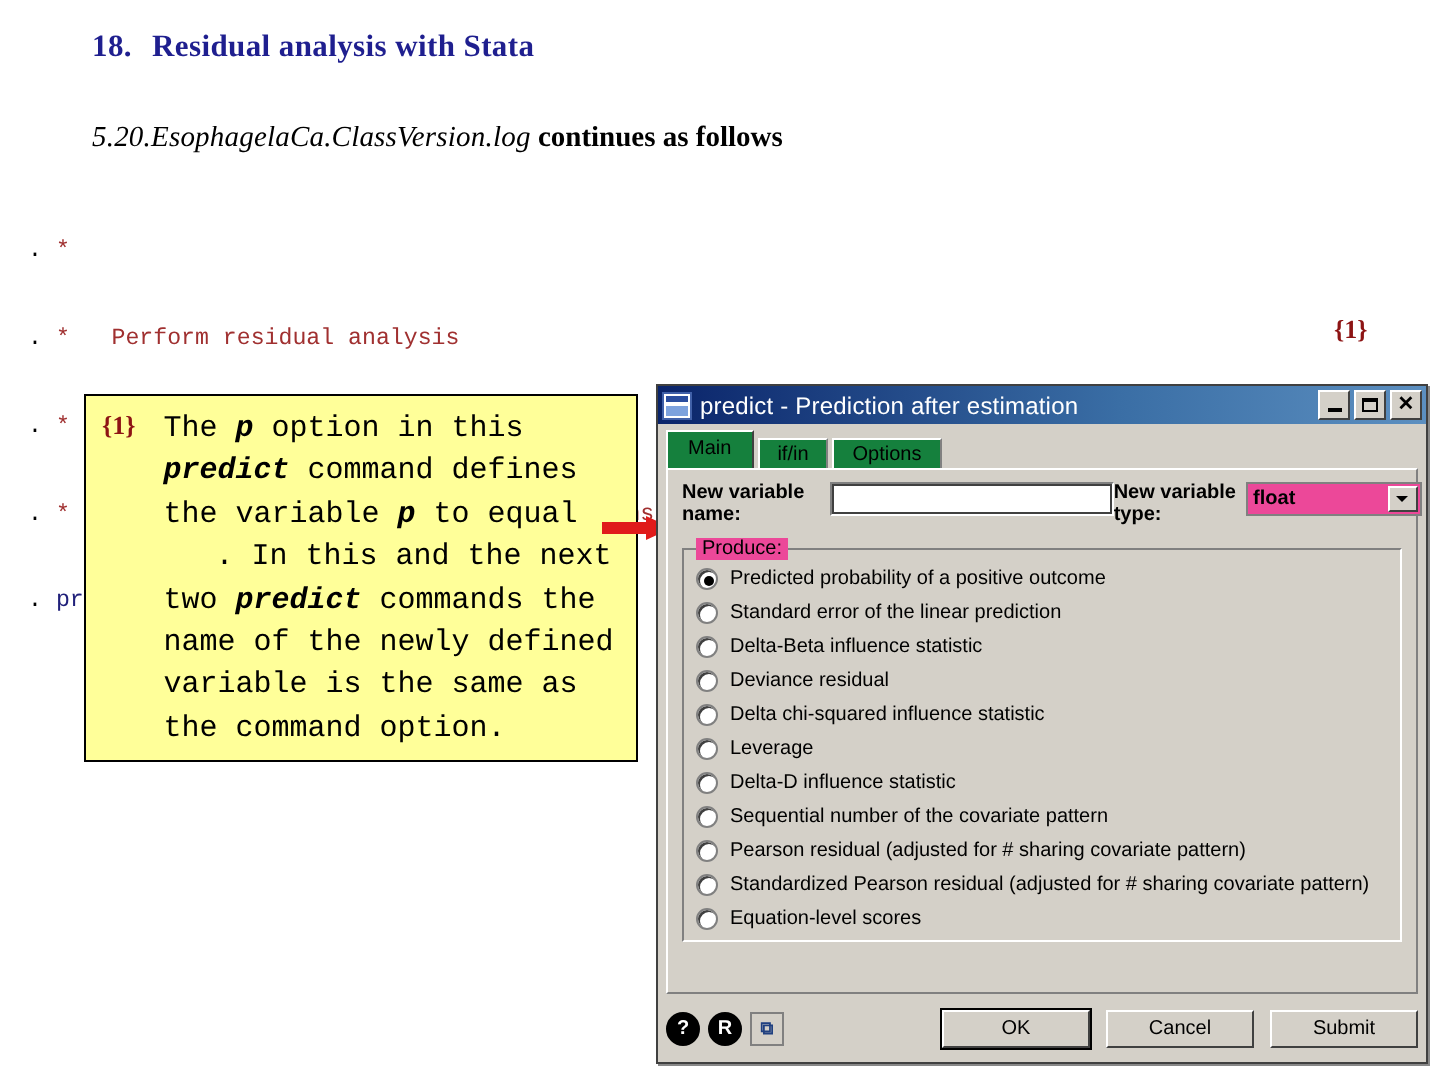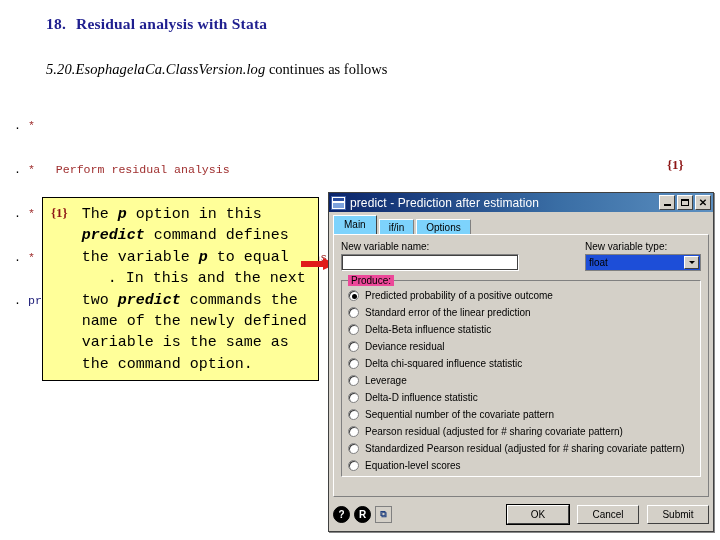--- a/index.html
+++ b/index.html
@@ -31,21 +31,21 @@
     left: 46px; top: 61px;
     font-size: 14.5px;
     color: #000000;
     white-space: nowrap;
   }
   .subheading .fname {
     font-style: italic;
     font-weight: normal;
     letter-spacing: 0.1px;
   }
-  .subheading .tail { font-weight: normal; }
+  .subheading .tail { font-weight: bold; }
 
   
   .code {
     position: absolute;
     left: 14px; top: 90px;
     width: 660px;
     font-family: "Liberation Mono", "DejaVu Sans Mono", monospace;
     font-size: 11.6px;
     line-height: 14.6px;
     white-space: pre;
@@ -189,21 +189,21 @@
     position: relative;
     height: 19px;
     margin: 3px 4px 0 4px;
     display: flex;
     align-items: flex-end;
   }
   .tab {
     font-size: 10px;
     color: #000;
     padding: 2px 9px 2px 9px;
-    background: #7dd3fc;
+    background: #15803d;
     border: 1px solid #ffffff;
     border-right-color: #808080;
     border-bottom: none;
     margin-right: 2px;
     line-height: 12px;
     position: relative;
     top: 2px;
   }
   .tab.active {
     top: 0;
@@ -218,38 +218,38 @@
     left: 4px; right: 4px;
     top: 41px; bottom: 34px;
     background: #d4d0c8;
     border: 1px solid #ffffff;
     border-right-color: #808080;
     border-bottom-color: #808080;
     padding: 6px 7px;
   }
 
   .field-row { display: flex; justify-content: space-between; align-items: flex-start; }
-  .fld { display: flex; flex-direction: column; }
+  .fld { display: flex; flex-direction: row; font-weight: bold; }
   .fld-label { font-size: 10px; color: #000; margin-bottom: 2px; line-height: 11px; }
   .textbox {
     width: 178px; height: 17px;
     background: #ffffff;
     border: 1px solid #808080;
     border-right-color: #ffffff;
     border-bottom-color: #ffffff;
     outline: 1px solid #404040;
     outline-offset: -2px;
     font-size: 10px;
     padding: 1px 3px;
     color: #000;
     display: flex; align-items: center;
   }
   .combo {
     width: 116px; height: 17px;
-    background: #1d4ed8;
+    background: #ec4899;
     border: 1px solid #808080;
     display: flex; align-items: center;
     font-size: 10px;
     padding-left: 3px;
     position: relative;
     color: #000;
   }
   .combo .arrowbtn {
     position: absolute; right: 1px; top: 1px;
     width: 15px; height: 13px;
@@ -327,21 +327,21 @@
     background: #d4d0c8;
     display: flex; align-items: center; justify-content: center;
     font-size: 10px; font-weight: bold;
     color: #000;
     font-family: "Liberation Sans", sans-serif;
   }
   .ficon.dark { background: #000000; color: #ffffff; border-radius: 50%; border: 1px solid #000; }
   .ficon.copy { background: #d4d0c8; color: #204080; font-size: 9px; }
   .footer .spacer { flex: 1 1 auto; }
   .btn {
-    width: 62px; height: 19px;
+    width: 74px; height: 19px;
     background: #d4d0c8;
     border: 1px solid #ffffff;
     border-right-color: #404040;
     border-bottom-color: #404040;
     font-size: 10px;
     color: #000;
     display: flex; align-items: center; justify-content: center;
     margin-left: 8px;
     font-family: "Liberation Sans", sans-serif;
   }

